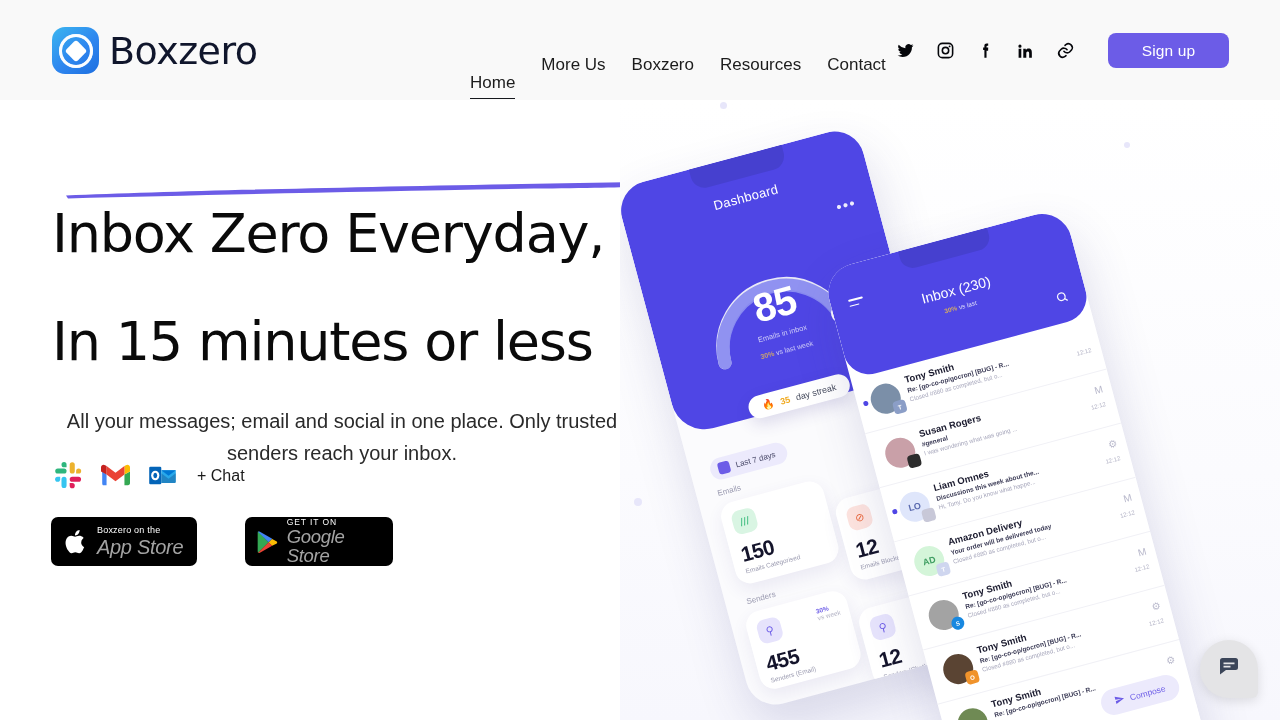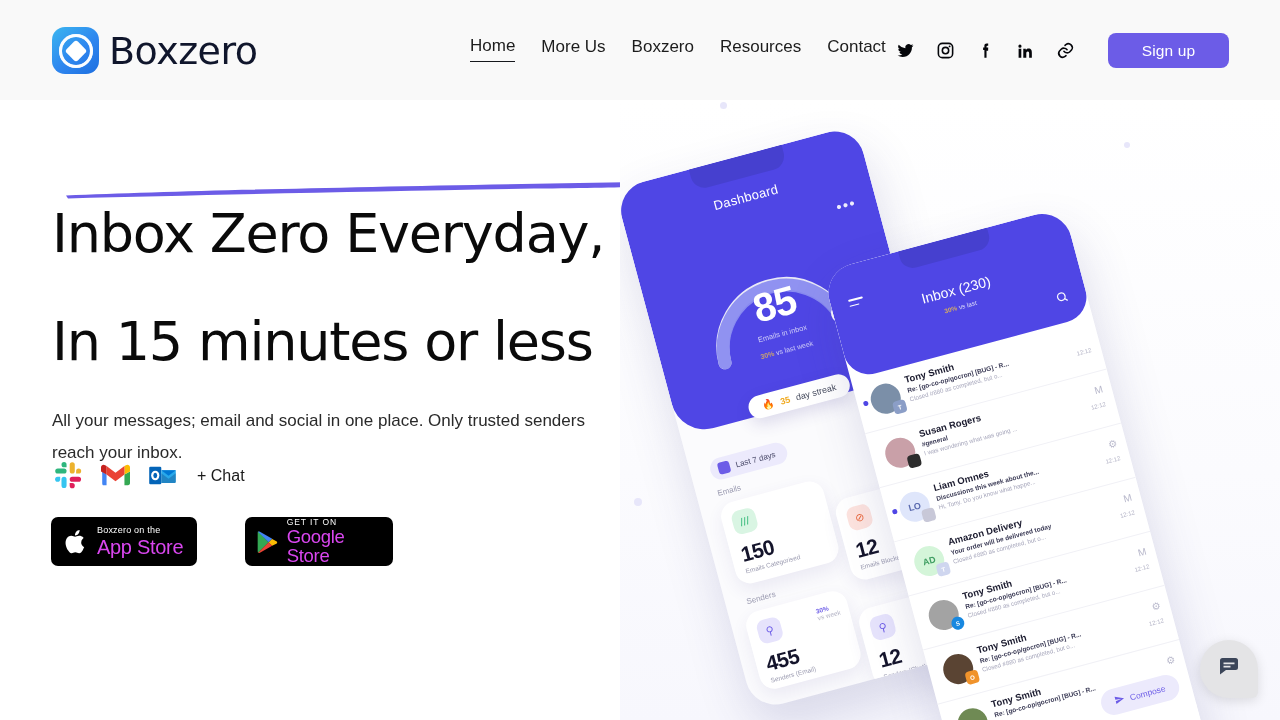--- a/index.html
+++ b/index.html
@@ -49,21 +49,21 @@
   }
 
   .nav {
     position: absolute; left: 470px; top: 36px;
     display: flex; align-items: center; gap: 26px;
   }
   .nav a {
     font-size: 17px; color: #1c1c1c; text-decoration: none;
     padding-bottom: 5px; white-space: nowrap;
   }
-  .nav a.active { border-bottom: 1.6px solid #16181d; }
+  .nav a.active { border-bottom: 1.6px solid #16181d; margin-top: 37px; }
 
   .socials {
     position: absolute; left: 893px; top: 38px;
     display: flex; align-items: center; gap: 16px;
   }
   .socials .s-ico {
     width: 24px; height: 24px; display: flex;
     align-items: center; justify-content: center; color: #05060a;
   }
   .signup {
@@ -78,21 +78,21 @@
   .hero-left { position: absolute; left: 52px; top: 180px; width: 660px; }
   .h1 {
     font-size: 54px; line-height: 108px; color: #0a0a0a;
     font-weight: 400; letter-spacing: -1.2px; white-space: nowrap;
     font-family: "DejaVu Sans", sans-serif;
   }
   .h1.l2 { position: relative; }
   .swoosh { position: absolute; left: 64px; top: 178px; }
   .sub {
     position: absolute; left: 52px; top: 405px; width: 580px;
-    font-size: 17px; line-height: 32px; color: #2a2a2a;
+    font-size: 20px; line-height: 32px; color: #2a2a2a; text-align: center;
   }
   .apps {
     position: absolute; left: 54px; top: 461px;
     display: flex; align-items: center; gap: 18px;
   }
   .app-ico { width: 29px; height: 29px; position: relative; }
   .more-txt { font-size: 16px; color: #1a1a1a; margin-left: 2px; }
 
   .stores {
     position: absolute; left: 51px; top: 517px;
@@ -100,21 +100,21 @@
   }
   .store {
     background: #000; border-radius: 7px; display: flex;
     align-items: center; gap: 9px; cursor: pointer;
   }
   .store.apple { width: 146px; height: 49px; padding: 0 13px; }
   .store.google { width: 148px; height: 49px; padding: 0 11px; }
   .store .txt { display: flex; flex-direction: column; line-height: 1; }
   .store .t1 { color: #fff; font-size: 9px; letter-spacing: .2px; }
   .store .t1.g { font-size: 8.5px; letter-spacing: .9px; }
-  .store .t2 { color: #d946ef; font-size: 20px; letter-spacing: -.3px; margin-top: 2px; }
+  .store .t2 { color: #a3a3a3; font-size: 20px; letter-spacing: -.3px; margin-top: 2px; font-style: italic; }
   .store .t2.g { font-size: 18.5px; }
 
   
   .stage {
     position: absolute; left: 620px; top: 100px;
     width: 660px; height: 620px; overflow: hidden;
     background: linear-gradient(180deg,#ffffff 0%, #fbfbfe 60%, #f7f7fd 100%);
   }
   .dot { position: absolute; border-radius: 50%; background: #e7e6fa; }
 

